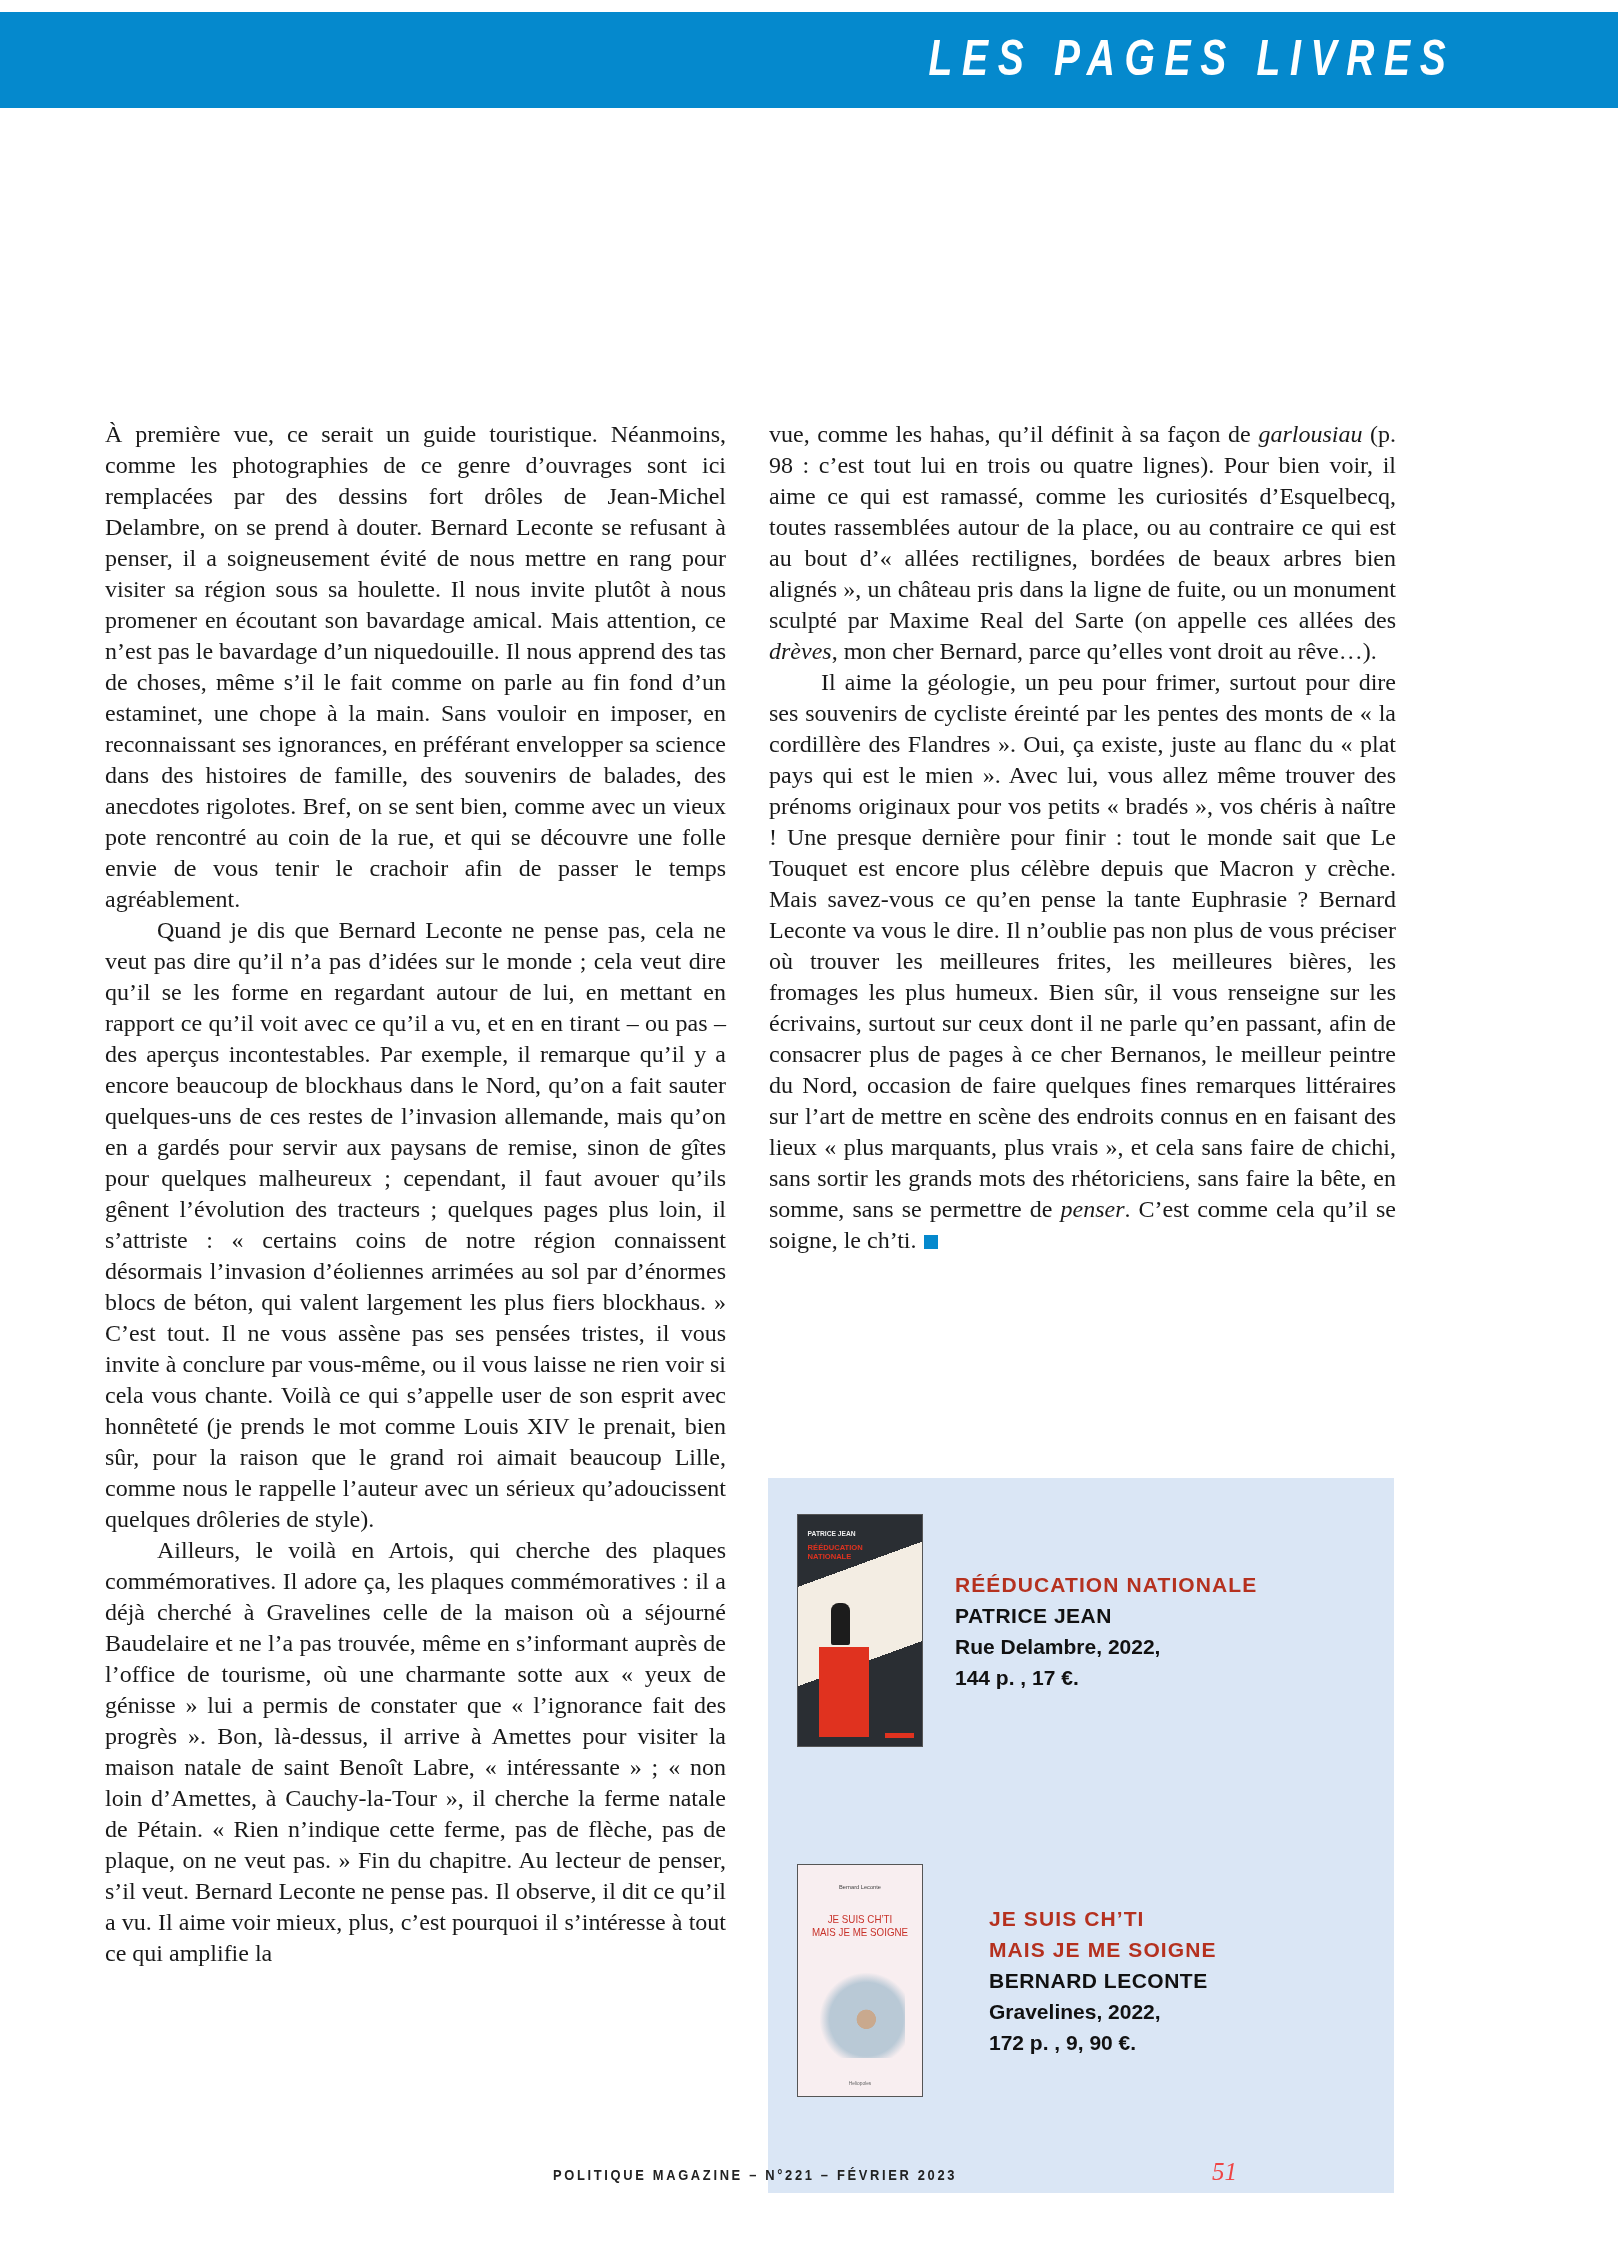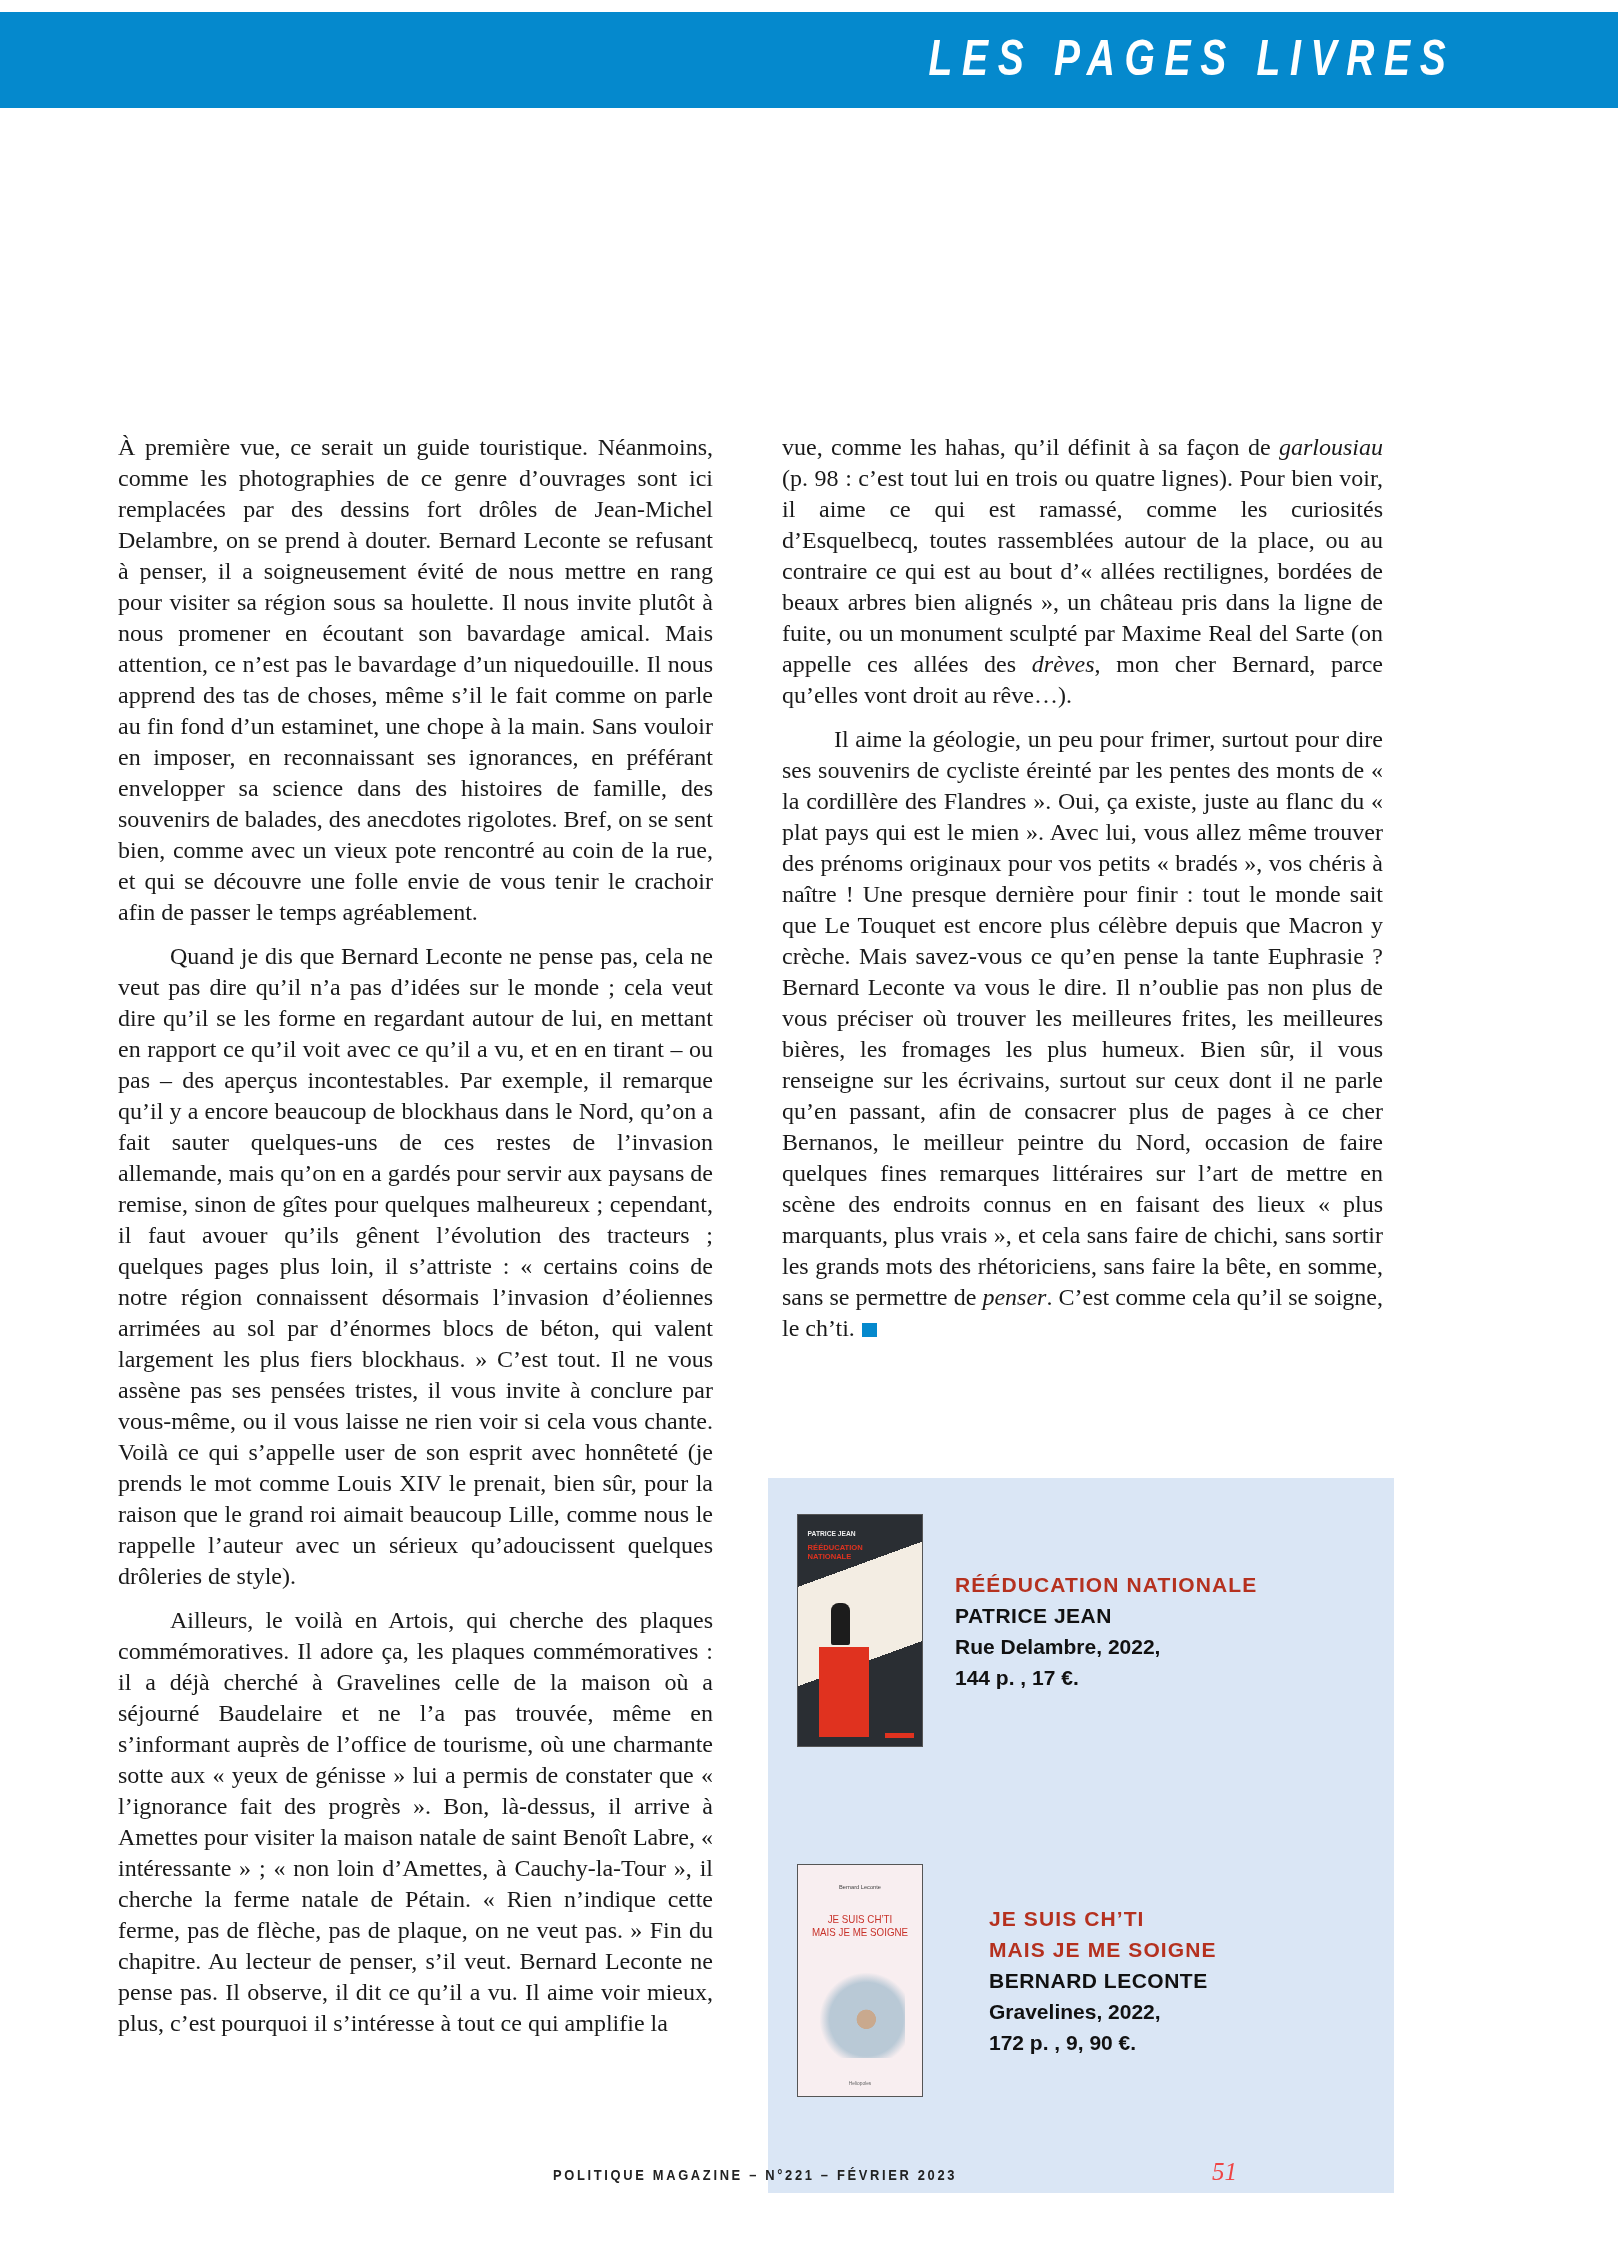--- a/index.html
+++ b/index.html
@@ -18,21 +18,21 @@
       color: #ffffff; font-family: "Liberation Sans", "DejaVu Sans", sans-serif;
       font-weight: bold; font-style: italic; font-size: 50px; letter-spacing: 12.4px;
       transform: scaleX(0.78); transform-origin: right center; white-space: nowrap;
     }
     .column {
       position: absolute; top: 419px; font-size: 24px; line-height: 31px;
       text-align: justify; hyphens: manual;
     }
     .col-left { left: 105px; width: 621px; }
     .col-right { left: 769px; width: 627px; }
-    .column p { margin: 13px; }
+    .column p { margin: 0; }
     .column p.indent { text-indent: 52px; }
     .column em { font-style: italic; }
     .end-mark {
       display: inline-block; width: 14.3px; height: 14.3px; background: #0589cd;
       margin-left: 7.6px; vertical-align: -1px;
     }
     .sidebar-box {
       position: absolute; left: 768px; top: 1478px; width: 626px; height: 715px;
       background: #dae6f5;
     }

